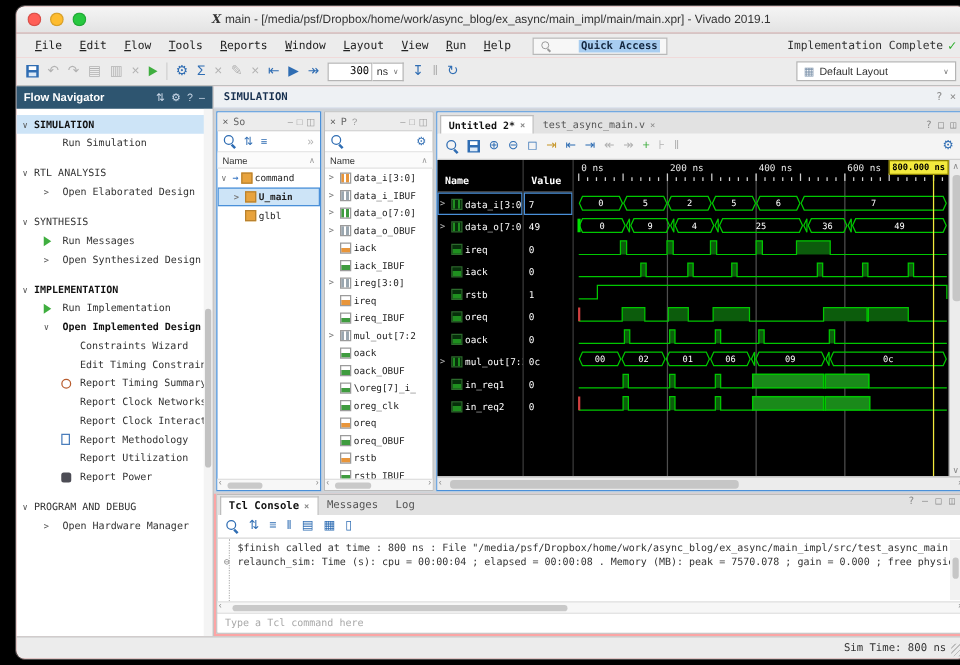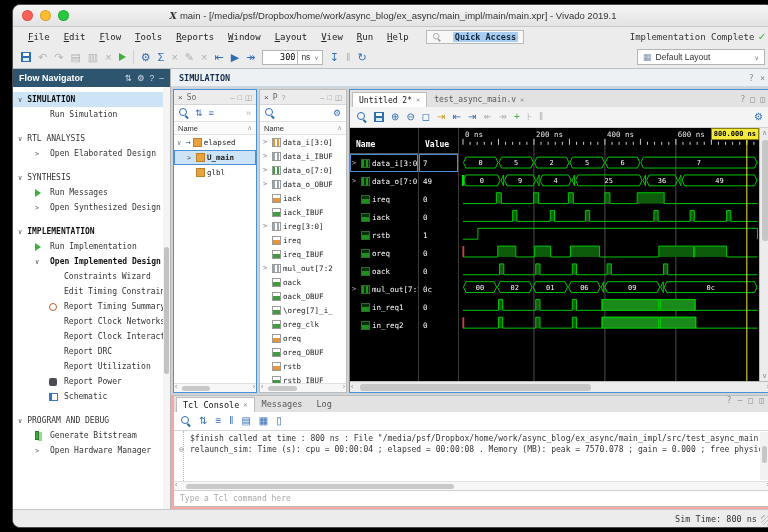--- a/index.html
+++ b/index.html
@@ -8,21 +8,21 @@
   
   .titlebar{height:22px;flex:0 0 22px;background:linear-gradient(#f5f5f5,#e3e3e3);border-bottom:1px solid #c9c9c9;position:relative;display:flex;align-items:center}
   .lights{display:flex;gap:7px;margin-left:9px;z-index:2}
   .light{width:11px;height:11px;border-radius:50%;border:1px solid rgba(0,0,0,.15)}
   .l-red{background:#ff5f57}.l-yel{background:#febc2e}.l-grn{background:#28c840}
   .title-text{position:absolute;left:0;right:0;text-align:center;font-size:9.5px;color:#333;white-space:nowrap}
   .xlogo{font-family:"DejaVu Serif",serif;font-weight:bold;font-style:italic;margin-right:3px}
   
   .menubar{height:19px;flex:0 0 19px;display:flex;align-items:center;font-size:9.5px;color:#222;padding:0 8px;background:#ececec}
   .menu-item{padding:0 7px;cursor:default;font-family:"DejaVu Sans Mono",monospace;font-size:9px}
-  .qa-box{margin-left:10px;display:flex;align-items:center;gap:11px;border:1px solid #b9b9b9;background:#f7f7f7;padding:1px 5px;font-size:8.5px}
+  .qa-box{margin-left:10px;display:flex;align-items:center;gap:21px;border:1px solid #b9b9b9;background:#f7f7f7;padding:1px 5px;font-size:8.5px}
   .qa-text{background:#a8cdf0;color:#14273f;font-weight:bold;font-family:"DejaVu Sans Mono",monospace;padding:0 2px}
   .mb-right{margin-left:auto;display:flex;align-items:center;gap:4px;font-size:9px;color:#333;font-family:"DejaVu Sans Mono",monospace}
   .check{color:#2fae2f;font-weight:bold;font-size:11px}
   
   .toolbar{height:23px;flex:0 0 23px;display:flex;align-items:center;gap:7px;padding:0 8px;border-bottom:1px solid #bfbfbf;background:#ececec}
   .tbi{font-size:11px;line-height:1;color:#2f6db3;cursor:default}
   .tbi.gray{color:#b2b2b2}.tbi.green{color:#3fae3f}.tbi.yel{color:#c8982e}
   .tsep{width:1px;height:14px;background:#cfcfcf}
   .time-box{display:flex;align-items:flex-end}
   .time-input{width:36px;height:15px;border:1px solid #b5b5b5;background:#fff;font-size:8.5px;text-align:right;padding-right:2px;font-family:"DejaVu Sans Mono",monospace}
@@ -91,21 +91,21 @@
   .bit-green{background:linear-gradient(180deg,#fff 45%,#3f9c3f 45%)}
   .box-orange{width:9px;height:9px;flex:0 0 9px;background:#e8a33d;border:1px solid #b9822f}
   .arrow-blue{color:#3b78c4;font-weight:bold;font-size:8px}
   .mini-hscroll{height:9px;flex:0 0 9px;border-top:1px solid #e0e0e0;position:relative;background:#f7f7f7}
   .mini-hthumb{position:absolute;top:2px;left:8px;width:34%;height:5px;background:#c9c9c9;border-radius:3px}
   .mini-hscroll .ar{position:absolute;top:-1px;font-size:7px;color:#888}
   
   .wave-panel{flex:1;border:1px solid #4a90d9}
   .wave-tabs{height:17px;flex:0 0 17px;background:#e2e2e2;display:flex;align-items:flex-end;font-size:8px;font-family:"DejaVu Sans Mono",monospace;padding-left:2px}
   .wtab{display:flex;align-items:center;gap:4px;padding:2px 6px;color:#555;border:1px solid transparent}
-  .wtab.active{background:#fff;border:1px solid #bdbdbd;border-bottom:none;color:#111;font-weight:normal}
+  .wtab.active{background:#fff;border:1px solid #bdbdbd;border-bottom:none;color:#111;font-weight:bold}
   .wtab .x{color:#888;font-size:7px}
   .wave-tabs .wins{margin-left:auto;margin-bottom:3px;display:flex;gap:5px;color:#8a8a8a;font-size:8px;padding-right:5px}
   .wave-toolbar{height:21px;flex:0 0 21px;display:flex;align-items:center;gap:7px;padding:0 7px;border-bottom:1px solid #d0d0d0;background:#f4f4f4}
   .wave-toolbar .tbi{font-size:10px}
   .wave-body{flex:1;display:flex;min-height:0;background:#000;position:relative}
   .wn-col{width:68px;flex:0 0 68px}
   .wv-col{width:40px;flex:0 0 40px;border-left:1px solid #3a3a3a}
   .wp-col{flex:1;position:relative;min-width:0;border-left:1px solid #3a3a3a}
   .w-header{height:26px;display:flex;align-items:flex-end;padding:0 0 4px 6px;color:#fff;font-size:8px;font-weight:bold;border-bottom:1px solid #555;font-family:"DejaVu Sans Mono",monospace}
   .w-row{height:18px;display:flex;align-items:center;gap:2px;padding-left:2px;color:#fff;font-size:7.5px;font-family:"DejaVu Sans Mono",monospace;white-space:nowrap;overflow:hidden}
@@ -300,50 +300,40 @@
               </div>
               <div class="fn-item ind-b">
                 <span class="fn-slot"></span>
                 <span>Report Clock Networks</span>
               </div>
               <div class="fn-item ind-b">
                 <span class="fn-slot"></span>
                 <span>Report Clock Interaction</span>
               </div>
               <div class="fn-item ind-b">
-                <span class="fn-slot"></span>
-                <span>Report DRC</span>
+                <span class="fn-slot">
+                  <span class="i-clip"></span>
+                </span>
+                <span>Report Methodology</span>
               </div>
               <div class="fn-item ind-b">
                 <span class="fn-slot"></span>
                 <span>Report Utilization</span>
               </div>
               <div class="fn-item ind-b">
                 <span class="fn-slot">
                   <span class="i-power"></span>
                 </span>
                 <span>Report Power</span>
-              </div>
-              <div class="fn-item ind-b">
-                <span class="fn-slot">
-                  <span class="i-schem"></span>
-                </span>
-                <span>Schematic</span>
               </div>
             </div>
             <div class="fn-sec">
               <div class="fn-title">
                 <span class="caret">∨</span>
                 <span>PROGRAM AND DEBUG</span>
-              </div>
-              <div class="fn-item">
-                <span class="fn-slot">
-                  <span class="i-bits"></span>
-                </span>
-                <span>Generate Bitstream</span>
               </div>
               <div class="fn-item">
                 <span class="fn-slot">
                   <span>&gt;</span>
                 </span>
                 <span>Open Hardware Manager</span>
               </div>
             </div>
           </div>
         <div class="fn-vscroll">
@@ -381,21 +371,21 @@
           </div>
           <div class="col-header">
               <span>Name</span>
               <span class="sort">∧</span>
             </div>
           <div class="tree" id="scope-tree">
               <div class="tree-row" style="padding-left: 3px;">
                 <span class="exp">∨</span>
                 <span class="arrow-blue">→</span>
                 <span class="box-orange"></span>
-                <span>elapsed</span>
+                <span>command</span>
               </div>
               <div class="tree-row sel" style="padding-left: 13px;">
                 <span class="exp">&gt;</span>
                 <span class="box-orange"></span>
                 <span>U_main</span>
               </div>
               <div class="tree-row" style="padding-left: 13px;">
                 <span class="exp"></span>
                 <span class="box-orange"></span>
                 <span>glbl</span>

